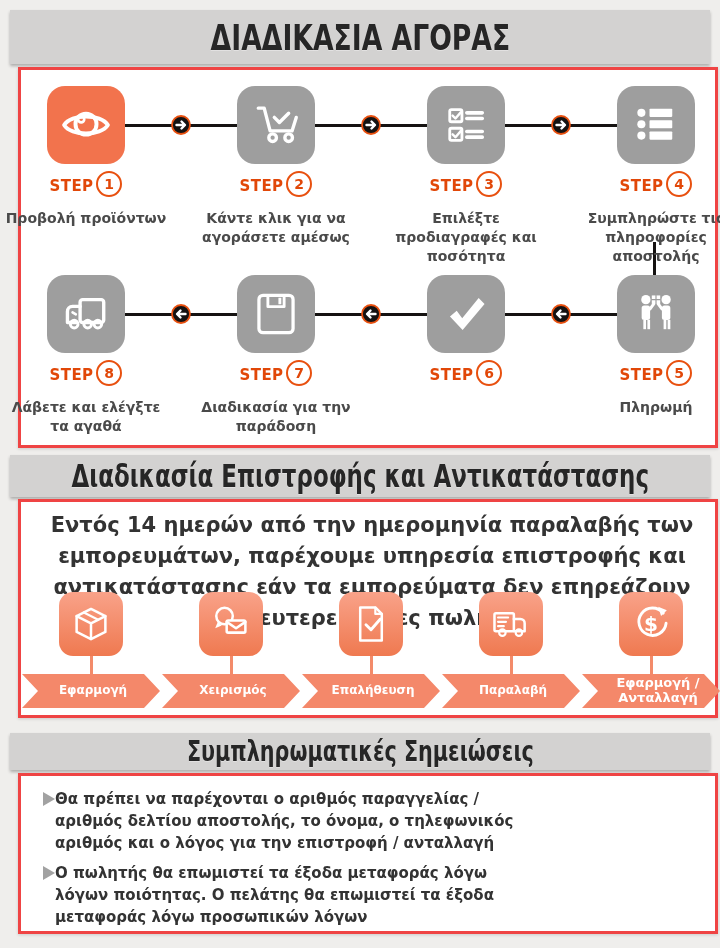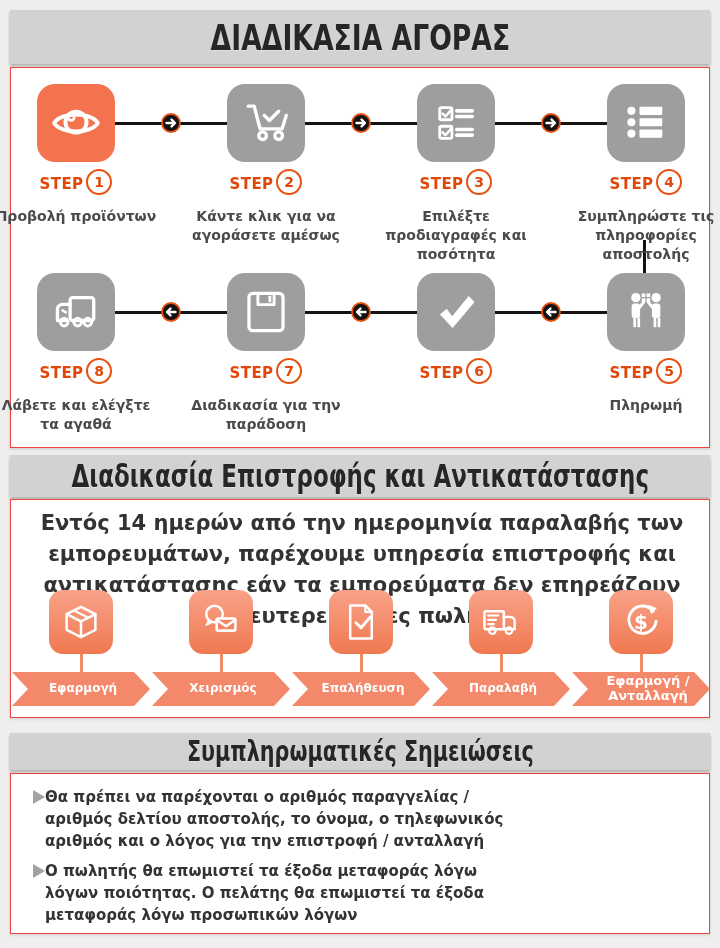--- a/index.html
+++ b/index.html
@@ -10,22 +10,22 @@
   .bar{position:absolute;left:10px;width:700px;background:#d3d2d1;
        box-shadow:0 2px 3px rgba(0,0,0,.28);
        display:flex;align-items:center;justify-content:center;}
   .bar .t{font-weight:800;color:#262626;transform:scaleX(.74);white-space:nowrap;
           text-shadow:0 1px 0 rgba(255,255,255,.35);}
   #bar-a{top:10px;height:54px}  #bar-a .t{font-size:36px;}
   #bar-b{top:455px;height:42px} #bar-b .t{font-size:31px;}
   #bar-c{top:733px;height:37px} #bar-c .t{font-size:28px;}
 
   
-  .panel{position:absolute;left:10px;width:700px;background:#fff;
-         border:1px solid #ef4444;box-sizing:border-box;
+  .panel{position:absolute;left:18px;width:700px;background:#fff;
+         border:3px solid #ef4444;box-sizing:border-box;
          box-shadow:0 1px 3px rgba(0,0,0,.15);}
   #panel-a{top:67px;height:381px}
   #panel-b{top:499px;height:219px}
   #panel-c{top:773px;height:161px}
 
   
   .step{position:absolute;width:170px;display:flex;flex-direction:column;
         align-items:center;text-align:center;z-index:2;}
   .tile{width:78px;height:78px;border-radius:18px;background:#9e9e9e;
         display:flex;align-items:center;justify-content:center;flex:none;}

